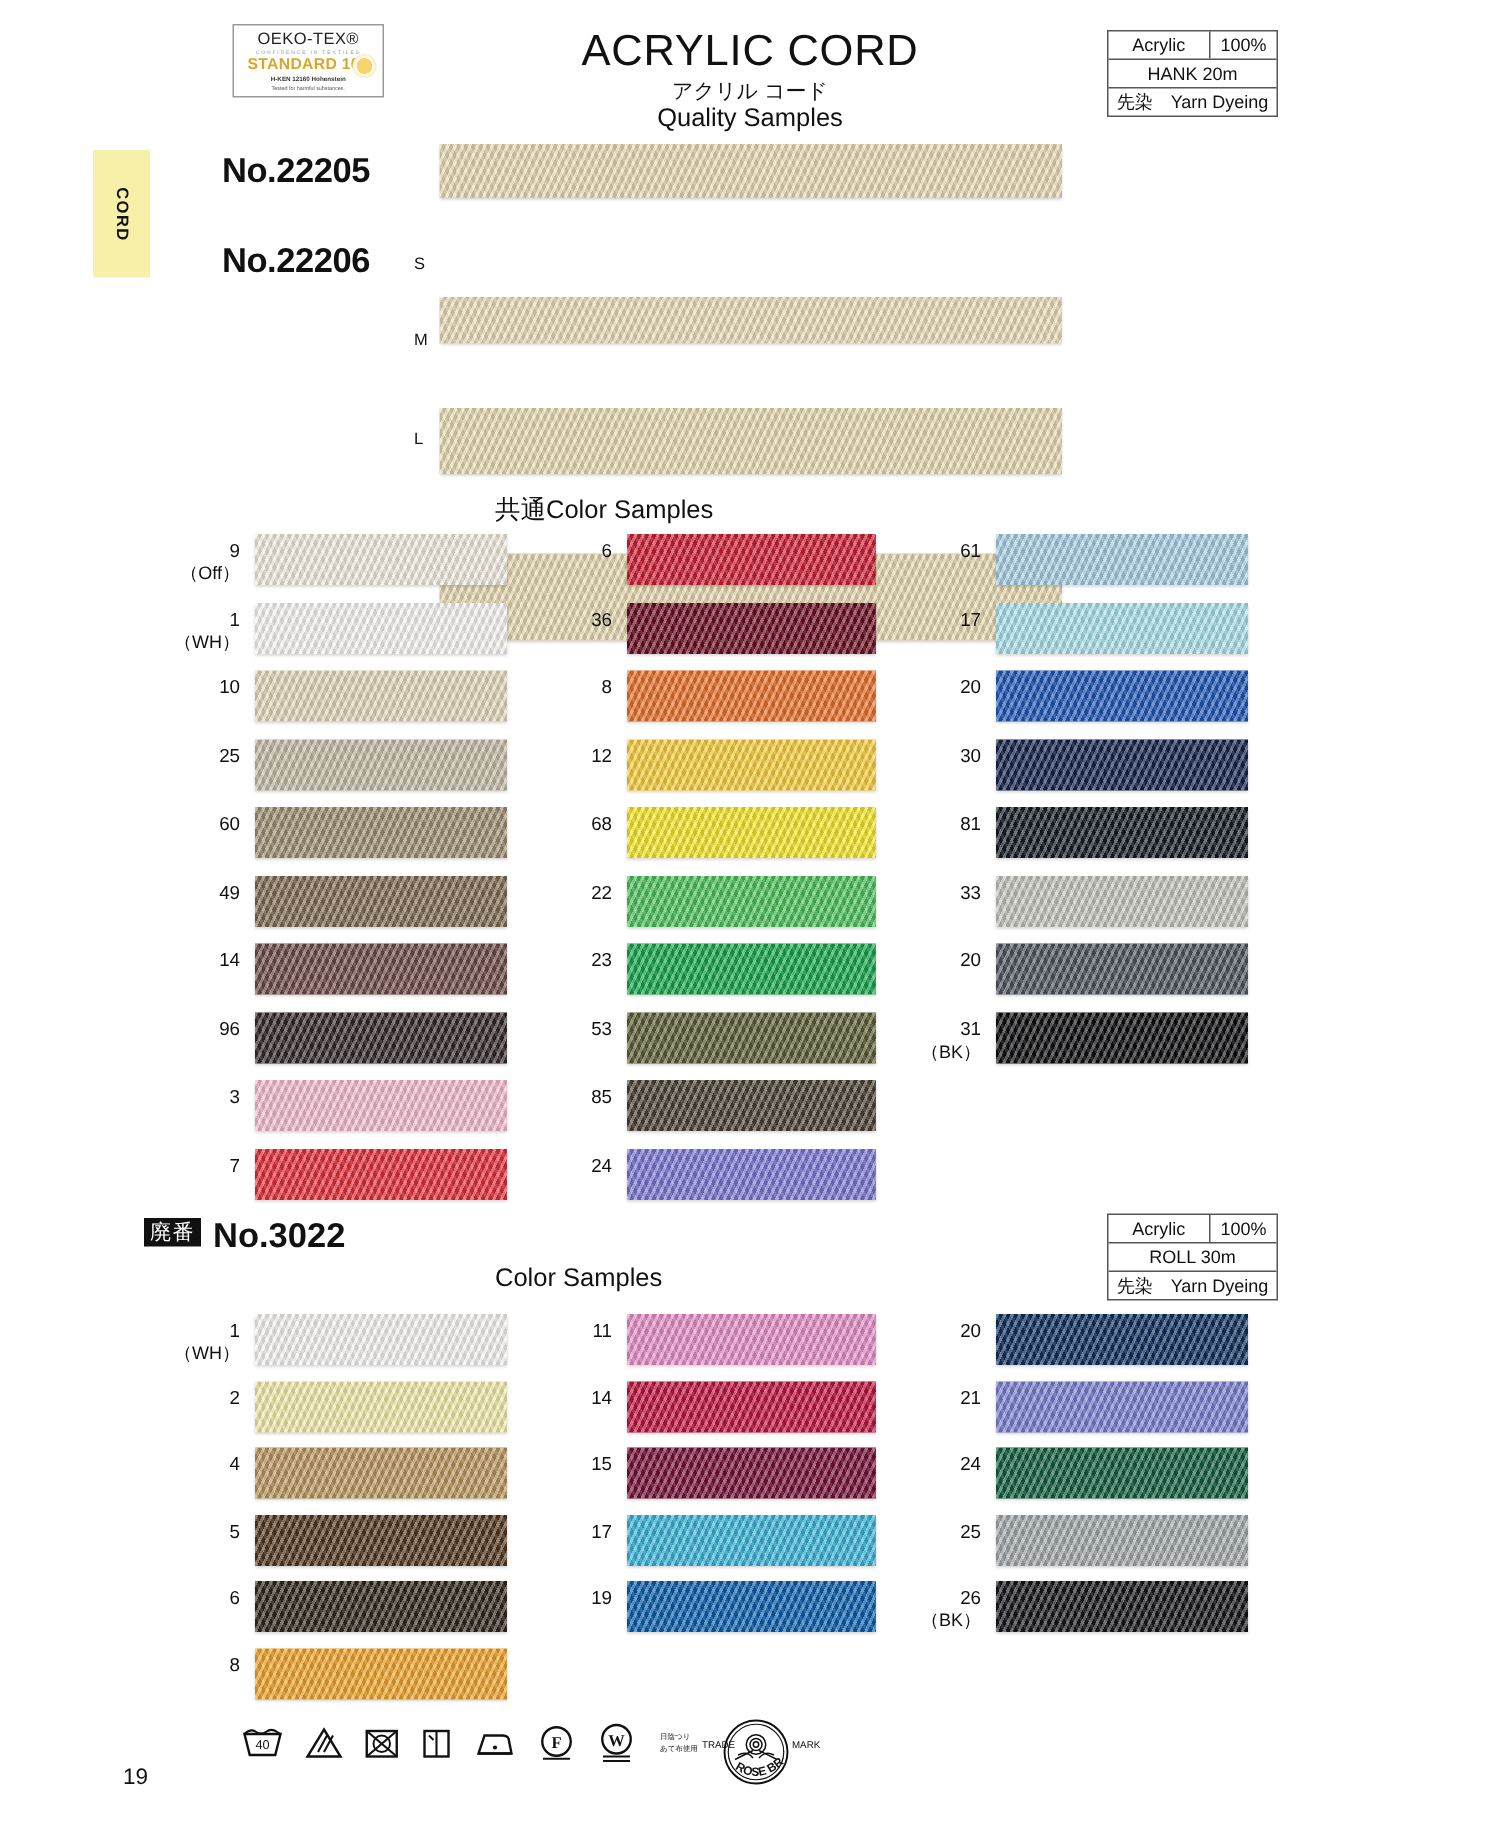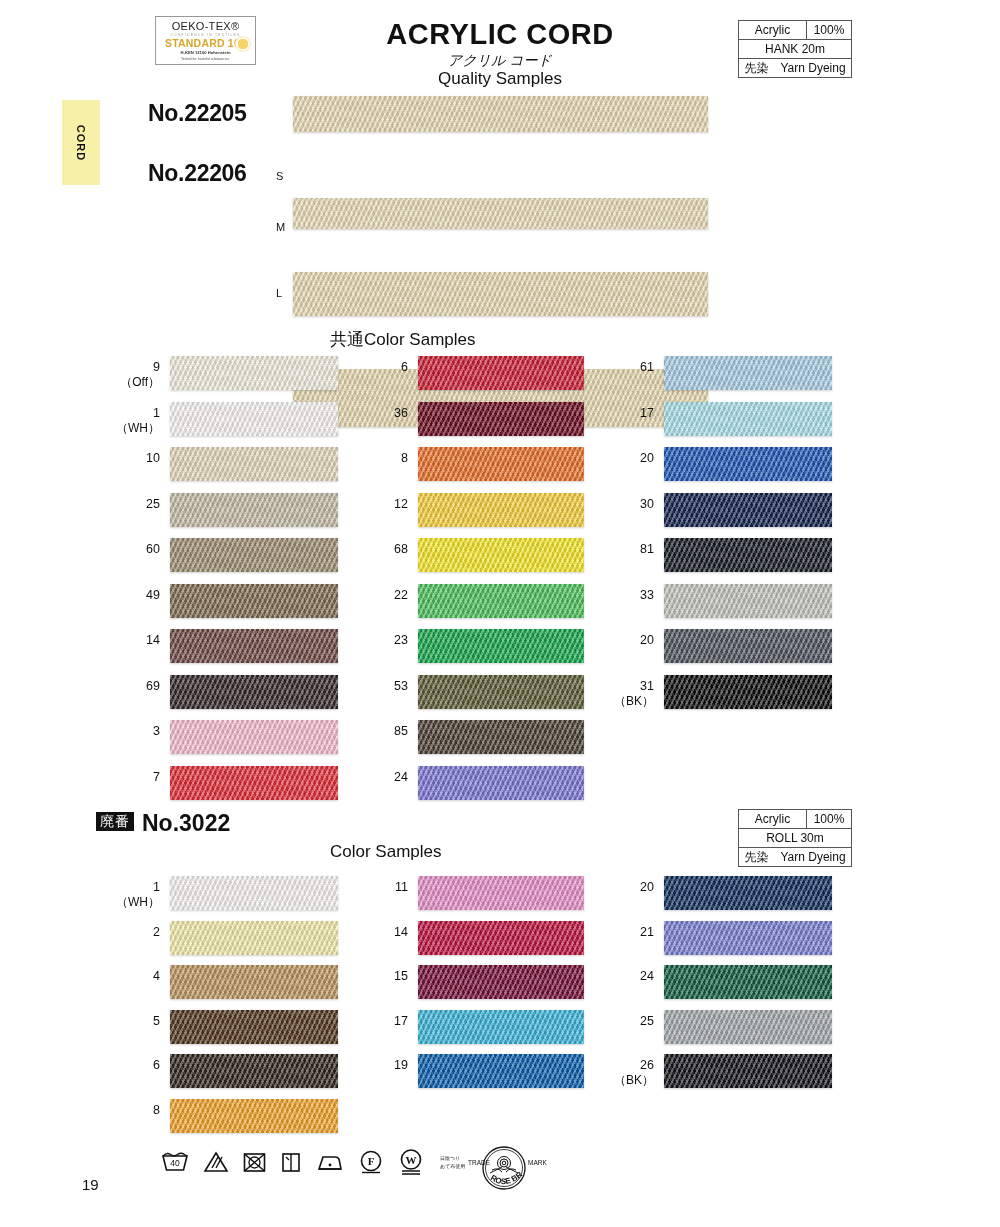--- a/index.html
+++ b/index.html
@@ -97,31 +97,29 @@
   
   .title-main {
     position: absolute;
     left: 330px;
     top: 18px;
     width: 340px;
     text-align: center;
     font-size: 29px;
     letter-spacing: .5px;
     color: #111;
-    font-weight: bold;
   }
   .title-jp {
     position: absolute;
     left: 330px;
     top: 52px;
     width: 340px;
     text-align: center;
     font-size: 14px;
     color: #111;
-    font-style: italic;
   }
   .title-sub {
     position: absolute;
     left: 330px;
     top: 69px;
     width: 340px;
     text-align: center;
     font-size: 17px;
     color: #111;
   }
@@ -370,21 +368,21 @@
       </div>
       <div class="swatch-row" style="height: 45.5px;">
         <div class="sw-label">49</div>
         <div class="sw-band tex" style="width: 168px; background: rgb(126, 107, 82);"></div>
       </div>
       <div class="swatch-row" style="height: 45.5px;">
         <div class="sw-label">14</div>
         <div class="sw-band tex" style="width: 168px; background: rgb(109, 74, 70);"></div>
       </div>
       <div class="swatch-row" style="height: 45.5px;">
-        <div class="sw-label">69</div>
+        <div class="sw-label">96</div>
         <div class="sw-band tex" style="width: 168px; background: rgb(52, 40, 42);"></div>
       </div>
       <div class="swatch-row" style="height: 45.5px;">
         <div class="sw-label">3</div>
         <div class="sw-band tex" style="width: 168px; background: rgb(244, 188, 208);"></div>
       </div>
       <div class="swatch-row" style="height: 45.5px;">
         <div class="sw-label">7</div>
         <div class="sw-band tex" style="width: 168px; background: rgb(224, 48, 56);"></div>
       </div>

